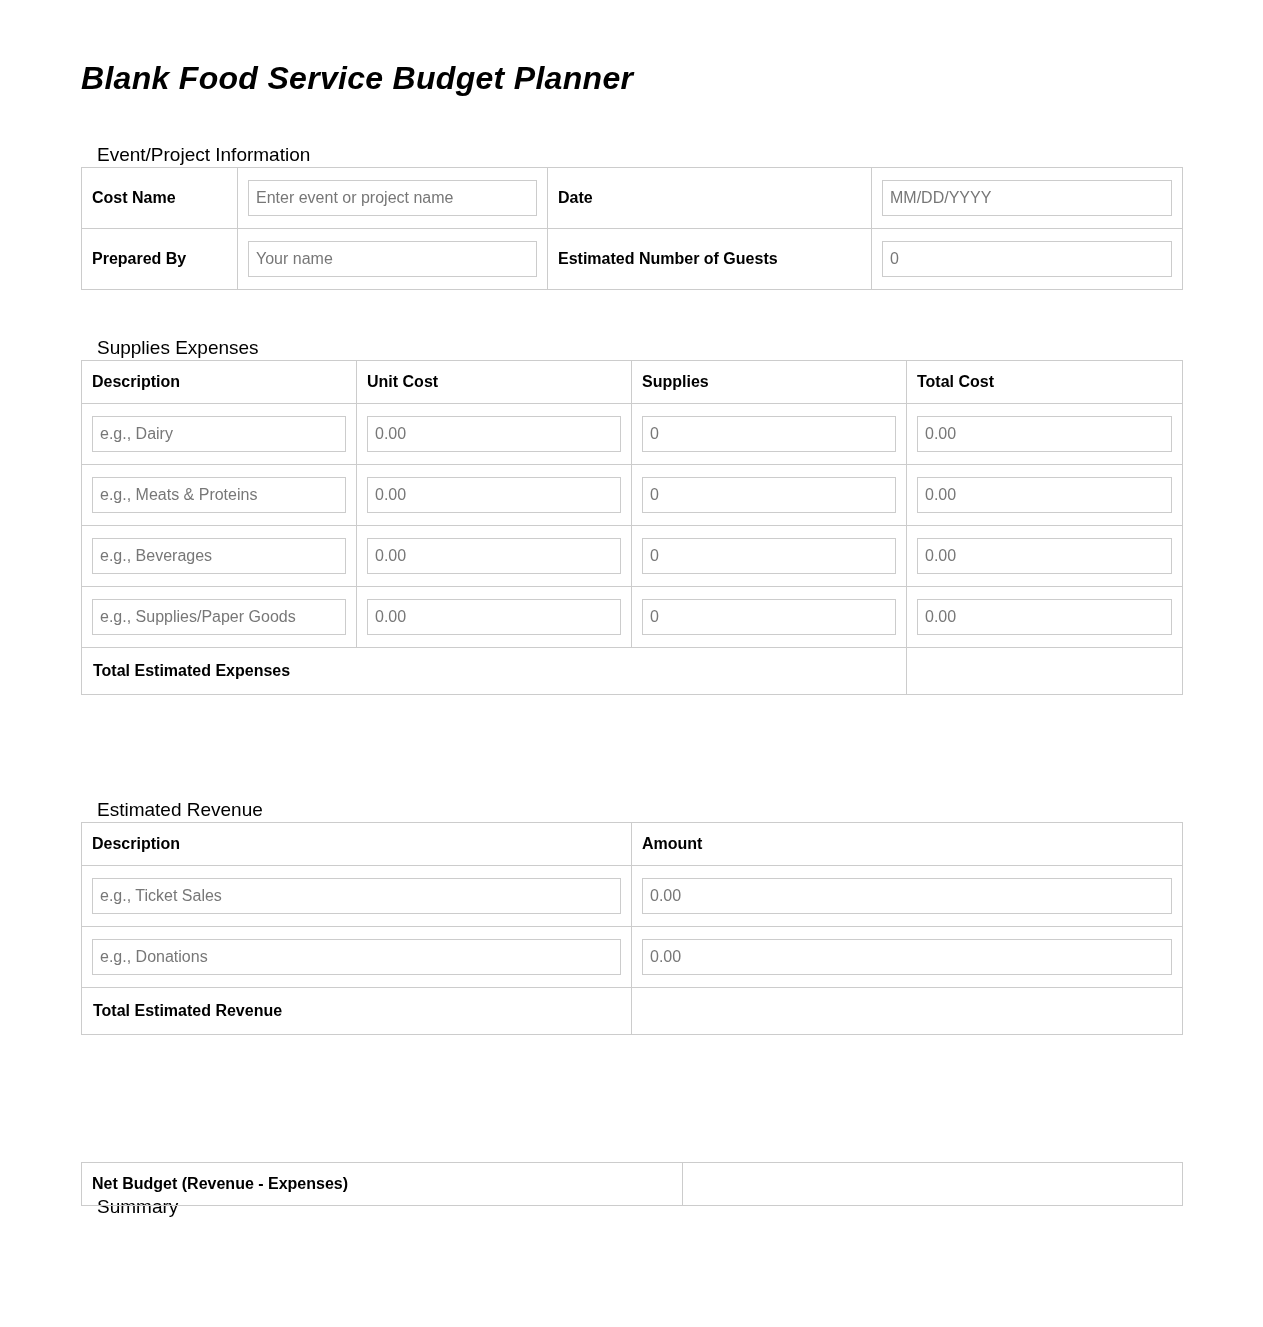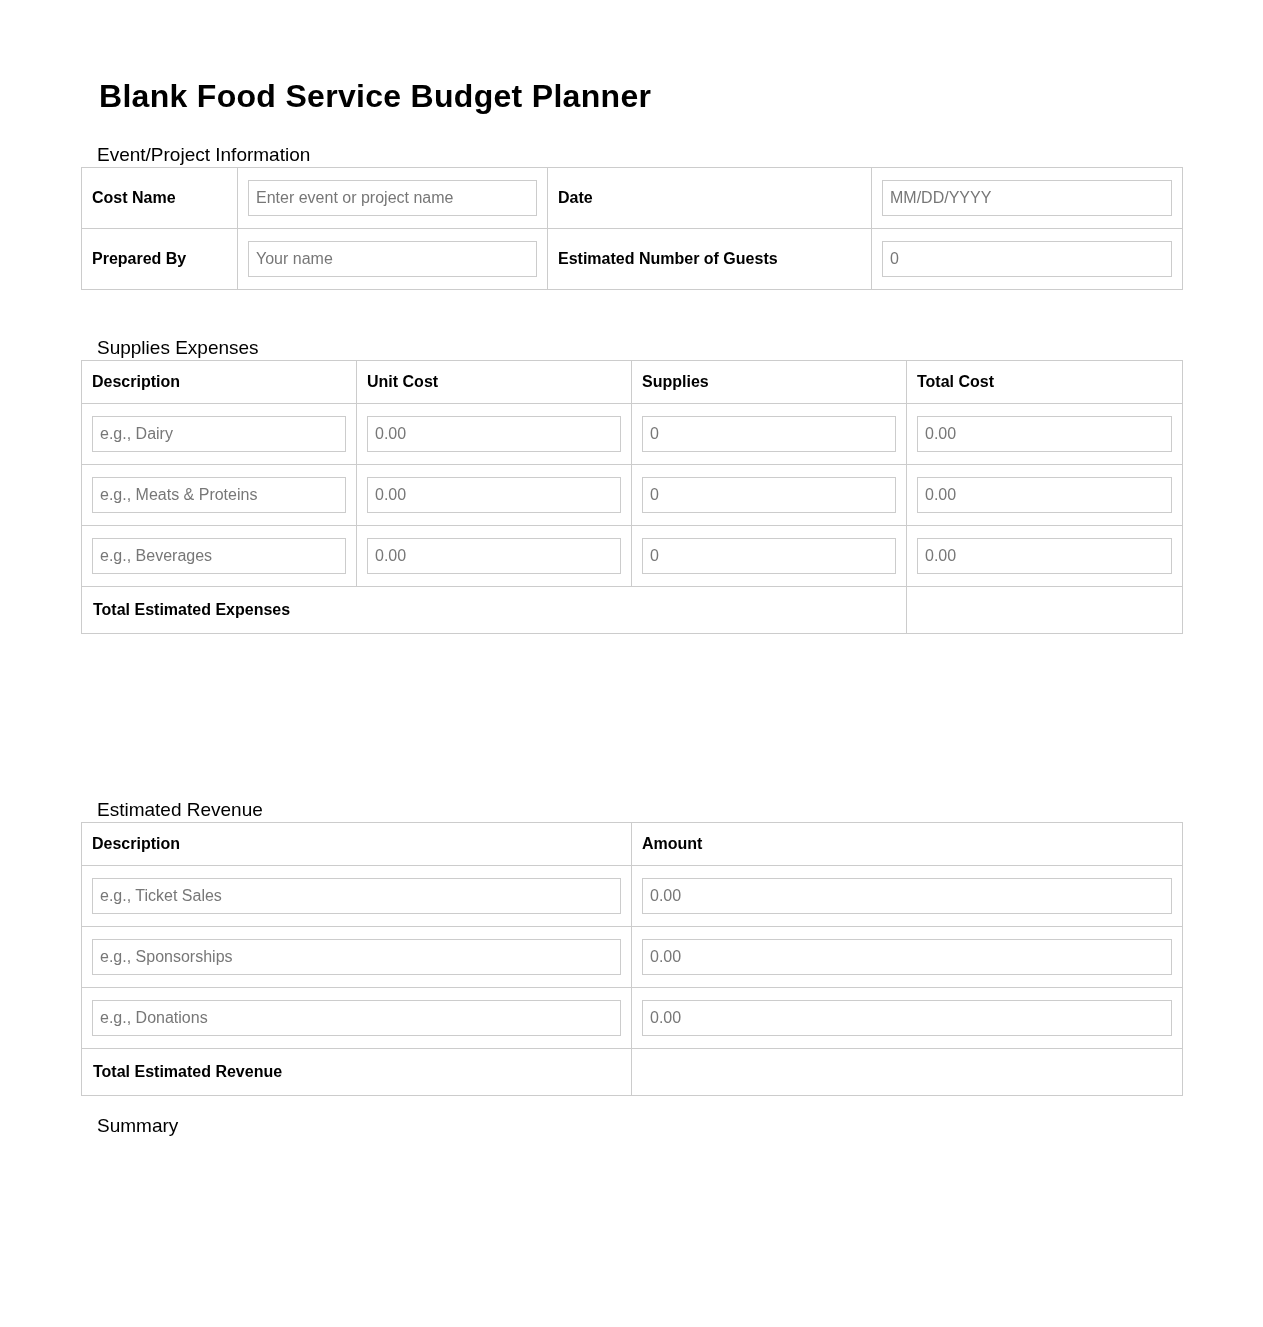--- a/index.html
+++ b/index.html
@@ -4,22 +4,22 @@
 <style>
   html, body { margin: 0; padding: 0; background: #ffffff; }
   body {
     width: 1263px; height: 1327px;
     font-family: "Liberation Sans", sans-serif;
     color: #000;
     position: relative;
   }
   .page { position: absolute; left: 81px; top: 0; width: 1101px; }
   h1 {
-    position: absolute; left: 0; top: 59px; margin: 18px;
-    font-size: 32px; font-weight: bold; letter-spacing: 0.3px; line-height: 38px;
+    position: absolute; left: 0; top: 59px; margin: 0;
+    font-size: 32px; font-weight: bold; letter-spacing: 0.3px; line-height: 38px; font-style: italic;
   }
   .section-title {
     position: absolute; left: 0; margin: 16px;
     font-size: 19px; font-weight: normal; line-height: 22px;
   }
   table {
     position: absolute; left: 0; width: 1101px;
     border-collapse: collapse; table-layout: fixed;
   }
   td, th {
@@ -103,20 +103,26 @@
       <td><input type="text" placeholder="0.00" style=""></td>
       <td><input type="text" placeholder="0" style=""></td>
       <td><input type="text" placeholder="0.00" style=""></td>
     </tr>
     <tr class="row">
       <td><input type="text" placeholder="e.g., Beverages" style=""></td>
       <td><input type="text" placeholder="0.00" style=""></td>
       <td><input type="text" placeholder="0" style=""></td>
       <td><input type="text" placeholder="0.00" style=""></td>
     </tr>
+    <tr class="row">
+      <td><input type="text" placeholder="e.g., Supplies/Paper Goods" style=""></td>
+      <td><input type="text" placeholder="0.00" style=""></td>
+      <td><input type="text" placeholder="0" style=""></td>
+      <td><input type="text" placeholder="0.00" style=""></td>
+    </tr>
     <tr class="total">
       <td class="lbl" colspan="3">Total Estimated Expenses</td>
       <td></td>
     </tr>
   </tbody>
     </table>
 
   <h2 class="section-title" style="top:783px;">Estimated Revenue</h2>
   <table class="rev" style="top:822px;">
     <colgroup>
@@ -126,37 +132,37 @@
     <tbody>
         <tr class="head">
       <th>Description</th>
       <th>Amount</th>
     </tr>
     <tr class="row">
       <td><input type="text" placeholder="e.g., Ticket Sales" style=""></td>
       <td><input type="text" placeholder="0.00" style=""></td>
     </tr>
     <tr class="row">
-      <td><input type="text" placeholder="e.g., Sponsorships" style=""></td>
-      <td><input type="text" placeholder="0.00" style=""></td>
-    </tr>
-    <tr class="row">
       <td><input type="text" placeholder="e.g., Donations" style=""></td>
       <td><input type="text" placeholder="0.00" style=""></td>
     </tr>
     <tr class="total">
       <td class="lbl">Total Estimated Revenue</td>
       <td></td>
     </tr>
   </tbody>
     </table>
 
-  <h2 class="section-title" style="top:1099px;">Summary</h2>
+  <h2 class="section-title" style="top:1180px;">Summary</h2>
   <table class="sum" style="top:1162px;">
     <colgroup>
         <col style="width:601px">
         <col style="width:500px">
       </colgroup>
     <tbody>
+        <tr class="net">
+      <td class="lbl">Net Budget (Revenue - Expenses)</td>
+      <td></td>
+    </tr>
   </tbody>
     </table>
 
 </div>
 
 </body></html>

